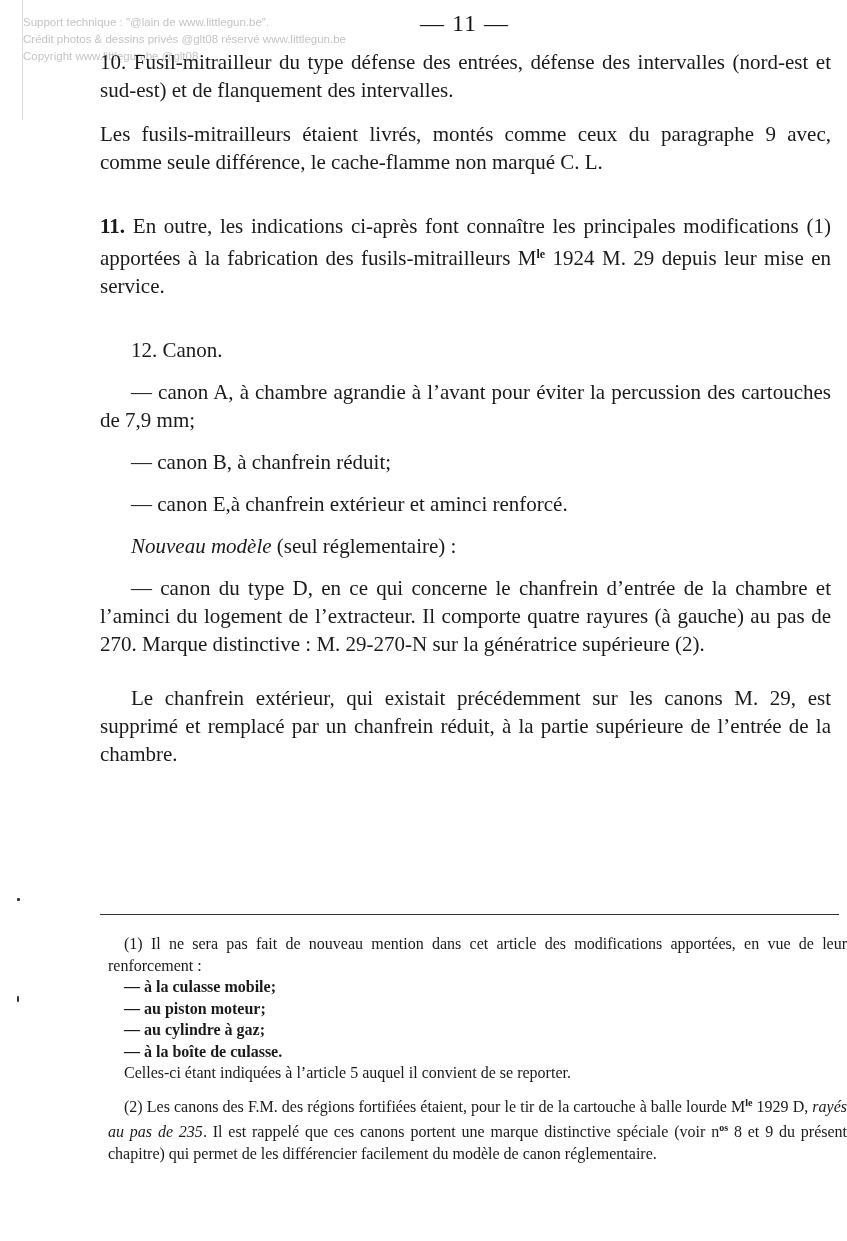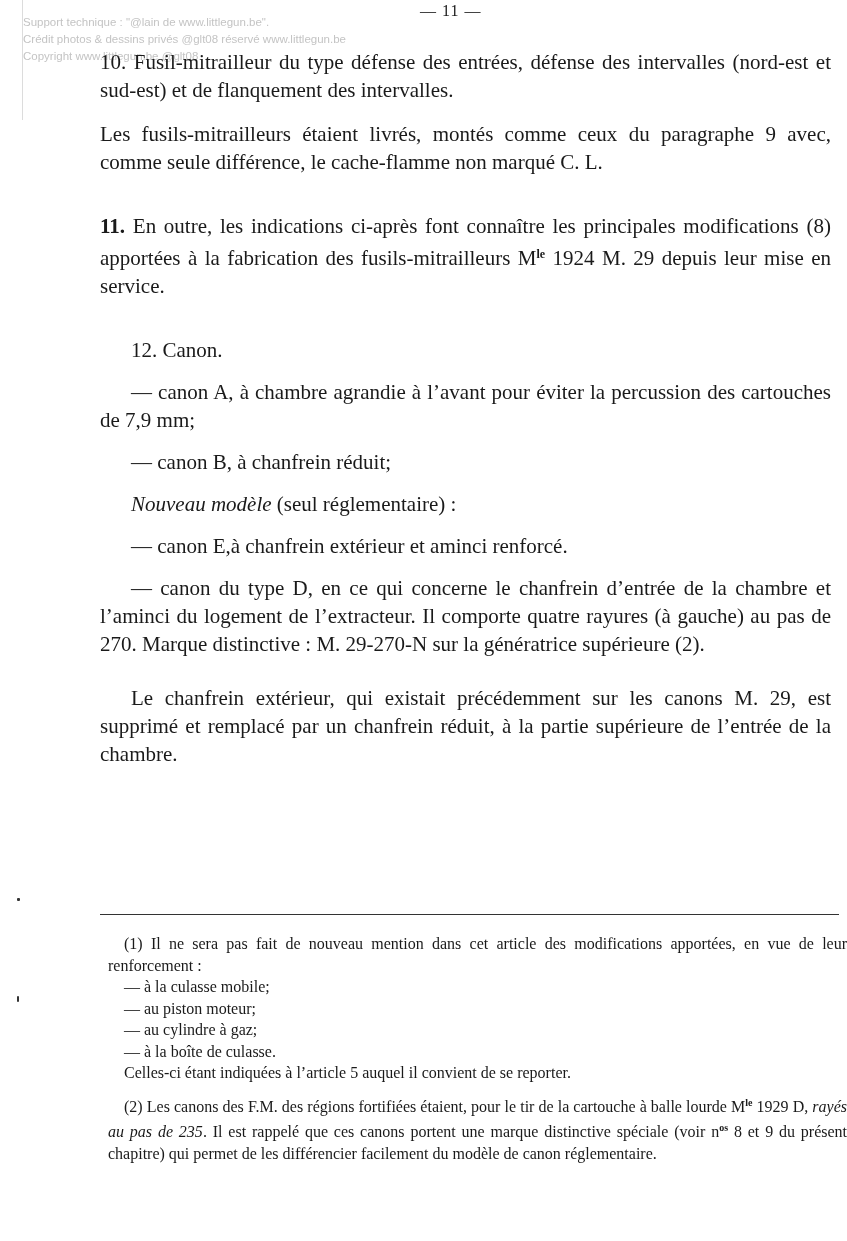--- a/index.html
+++ b/index.html
@@ -6,33 +6,33 @@
     body {
       width: 847px; height: 1241px; position: relative; overflow: hidden;
       font-family: "Liberation Serif", "DejaVu Serif", serif; color: #1a1a1a;
     }
     .edge-line { position: absolute; left: 22px; top: 0; width: 1px; height: 120px; background: #dcdcdc; }
     .watermark {
       position: absolute; left: 23px; top: 14px;
       font-family: "Liberation Sans", "DejaVu Sans", sans-serif;
       font-size: 11.5px; line-height: 17px; color: #c4c4c4; z-index: 1;
     }
-    .page-num { position: absolute; left: 420px; top: 2px; font-size: 16px; letter-spacing: 1px; }
+    .page-num { position: absolute; left: 420px; top: 10px; font-size: 24px; letter-spacing: 1px; }
     .content { position: absolute; left: 131px; top: 48px; width: 700px; }
     .h-bold { font-weight: normal; font-size: 21px; line-height: 28px; text-align: justify; margin: 0; position: relative; z-index: 2;}
     .p { font-size: 21px; line-height: 28px; text-align: justify; margin: 0; }
     .ml { margin-left: -30px; text-indent: 30px; }
     .num { font-weight: bold; }
     .it { font-style: italic; }
     .sup { font-size: 12px; vertical-align: 7px; font-weight: bold; }
     .rule { position: absolute; left: 100px; top: 914px; width: 739px; height: 1px; background: #333; }
     .notes { position: absolute; left: 108px; top: 933px; width: 739px; font-size: 16px; line-height: 21.5px; }
     .notes p { margin: 0; text-align: justify; }
     .notes .first { text-indent: 16px; }
-    .notes .dash { padding-left: 16px; }
+    .notes .dash { padding-left: 16px; font-weight: bold; }
     .notes .cont { padding-left: 16px; }
     .speck { position: absolute; left: 17px; width: 3px; height: 3px; background: #333; border-radius: 1px; }
   </style>
 </head>
 <body>
 
 <div class="edge-line"></div>
 
 <div class="watermark">
   <div>Support technique : "@lain de www.littlegun.be".</div>
@@ -47,36 +47,36 @@
     <span>10.</span>
     <span>Fusil-mitrailleur du type défense des entrées, défense des intervalles (nord-est et sud-est) et de flanquement des intervalles.</span>
   </p>
 
   <p class="p" style="margin-top:16px;margin-left:-31px;text-indent:0;">
     <span style="display:inline-block;width:0"></span><span style="padding-left:0">Les fusils-mitrailleurs étaient livrés, montés comme ceux du paragraphe 9 avec, comme seule différence, le cache-flamme non marqué C. L.</span>
   </p>
 
   <p class="p" style="margin-top:36px;margin-left:-31px;">
     <span class="num" style="padding-left:0">11.</span>
-    <span>En outre, les indications ci-après font connaître les principales modifications (8) apportées à la fabrication des fusils-mitrailleurs M</span><span class="sup">le</span><span> 1924 M. 29 depuis leur mise en service.</span>
+    <span>En outre, les indications ci-après font connaître les principales modifications (1) apportées à la fabrication des fusils-mitrailleurs M</span><span class="sup">le</span><span> 1924 M. 29 depuis leur mise en service.</span>
   </p>
 
   <p class="h-bold" style="margin-top:36px;">
     <span>12.</span>
     <span>Canon.</span>
   </p>
 
 
   <p class="p" style="margin-top:14px;margin-left:-31px;text-indent:31px;">— canon A, à chambre agrandie à l’avant pour éviter la percussion des cartouches de 7,9 mm;</p>
   <p class="p" style="margin-top:14px;">— canon B, à chanfrein réduit;</p>
+  <p class="p" style="margin-top:14px;">— canon E,à chanfrein extérieur et aminci renforcé.</p>
+
   <p class="p" style="margin-top:14px;">
     <span class="it">Nouveau modèle</span><span> (seul réglementaire) :</span>
   </p>
-
-  <p class="p" style="margin-top:14px;">— canon E,à chanfrein extérieur et aminci renforcé.</p>
 
   <p class="p" style="margin-top:14px;margin-left:-31px;text-indent:31px;">— canon du type D, en ce qui concerne le chanfrein d’entrée de la chambre et l’aminci du logement de l’extracteur. Il comporte quatre rayures (à gauche) au pas de 270. Marque distinctive : M. 29-270-N sur la génératrice supérieure (2).</p>
 
   <p class="p" style="margin-top:26px;margin-left:-31px;text-indent:31px;">Le chanfrein extérieur, qui existait précédemment sur les canons M. 29, est supprimé et remplacé par un chanfrein réduit, à la partie supérieure de l’entrée de la chambre.</p>
 </div>
 
 <div class="rule"></div>
 
 <div class="notes">
   <p class="first">(1) Il ne sera pas fait de nouveau mention dans cet article des modifications apportées, en vue de leur renforcement :</p>

